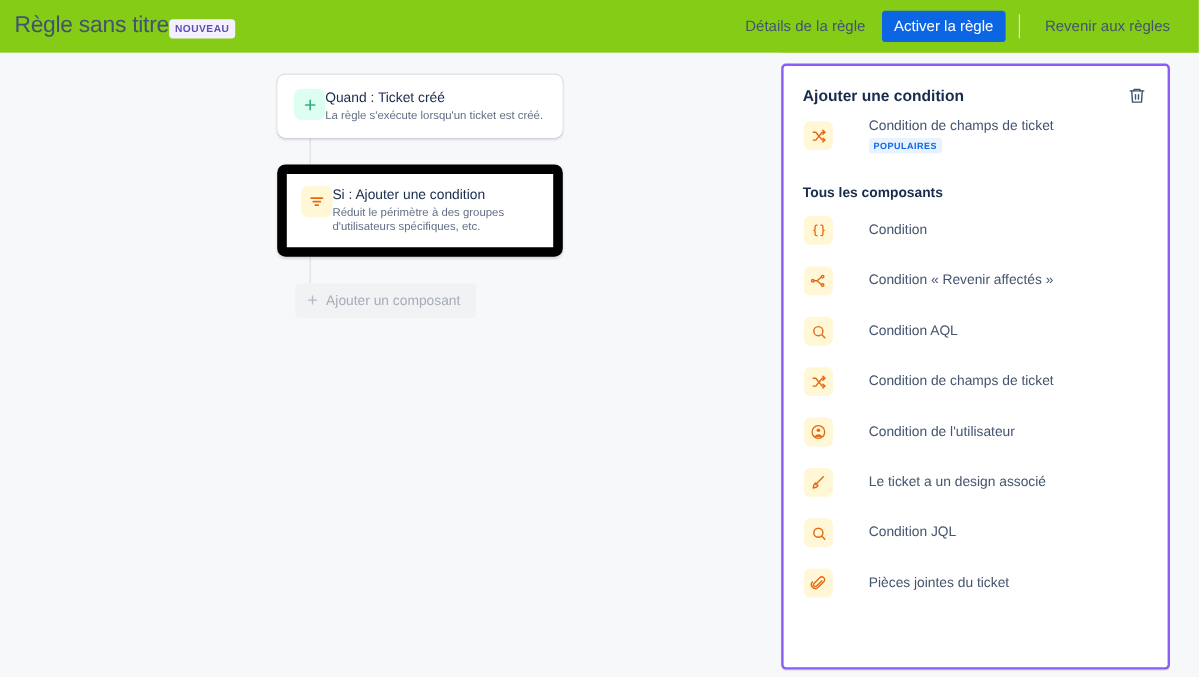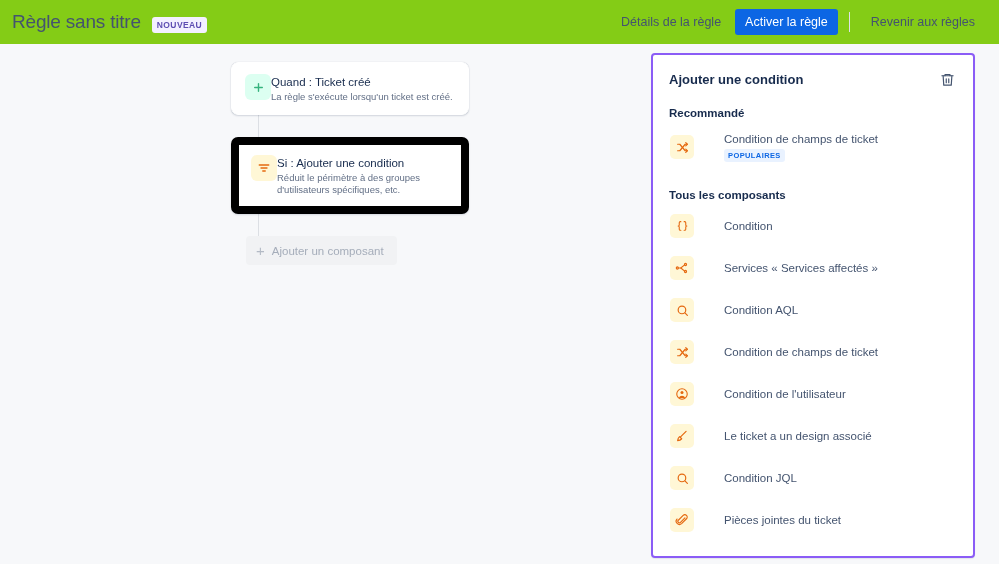--- a/index.html
+++ b/index.html
@@ -17,21 +17,20 @@
     width: 999px; height: 44px;
     background: #84cc16;
     display: flex; align-items: center;
   }
   .title-wrap { display: flex; align-items: baseline; padding-left: 12px; }
   .rule-title {
     font-size: 19px; font-weight: 400; color: #44546f;
     letter-spacing: -0.2px;
   }
   .badge-new {
-    margin-left: 11px;
     font-size: 8.5px; font-weight: 700; letter-spacing: 0.4px;
     color: #5e4db2; background: #f3f0ff;
     padding: 3px 5px; border-radius: 3px;
     text-transform: uppercase;
   }
   .topbar-actions {
     margin-left: auto; display: flex; align-items: center;
     padding-right: 14px; gap: 4px;
   }
   .tb-btn {
@@ -211,21 +210,20 @@
           <polyline points="3 6 21 6"></polyline>
           <path d="M8 6V4h8v2"></path>
           <path d="M5 6l1 15h12l1-15"></path>
           <line x1="10" y1="11" x2="10" y2="17"></line>
           <line x1="14" y1="11" x2="14" y2="17"></line>
         </svg>
       </span>
     </button>
   </div>
 
-  <div class="section-head">Recommandé</div>
 
   <div class="opt-list">
     <div class="opt">
       <span class="opt-icon">
         <svg width="13" height="13" viewBox="0 0 24 24" fill="none" stroke="#e56910" stroke-width="2.2" stroke-linecap="round" stroke-linejoin="round">
           <path d="M3 6h4l10 12h4"></path>
             <path d="M3 18h4L17 6h4"></path>
           <polyline points="18 3 21 6 18 9"></polyline>
             <polyline points="18 15 21 18 18 21"></polyline>
         </svg>
@@ -254,21 +252,21 @@
     <div class="opt">
       <span class="opt-icon">
         <svg width="14" height="14" viewBox="0 0 24 24" fill="none" stroke="#e56910" stroke-width="2" stroke-linecap="round">
           <circle cx="4" cy="12" r="1.8"></circle>
             <circle cx="18" cy="6" r="1.8"></circle>
             <circle cx="18" cy="18" r="1.8"></circle>
           <path d="M6 12h4l6-5"></path>
             <path d="M10 12l6 5"></path>
         </svg>
       </span>
-      <span class="opt-label">Services « Services affectés »</span>
+      <span class="opt-label">Condition « Revenir affectés »</span>
     </div>
 
     <div class="opt">
       <span class="opt-icon">
         <svg width="13" height="13" viewBox="0 0 24 24" fill="none" stroke="#e56910" stroke-width="2.2" stroke-linecap="round">
           <circle cx="11" cy="11" r="7"></circle>
             <line x1="16.5" y1="16.5" x2="21" y2="21"></line>
         </svg>
       </span>
       <span class="opt-label">Condition AQL</span>

